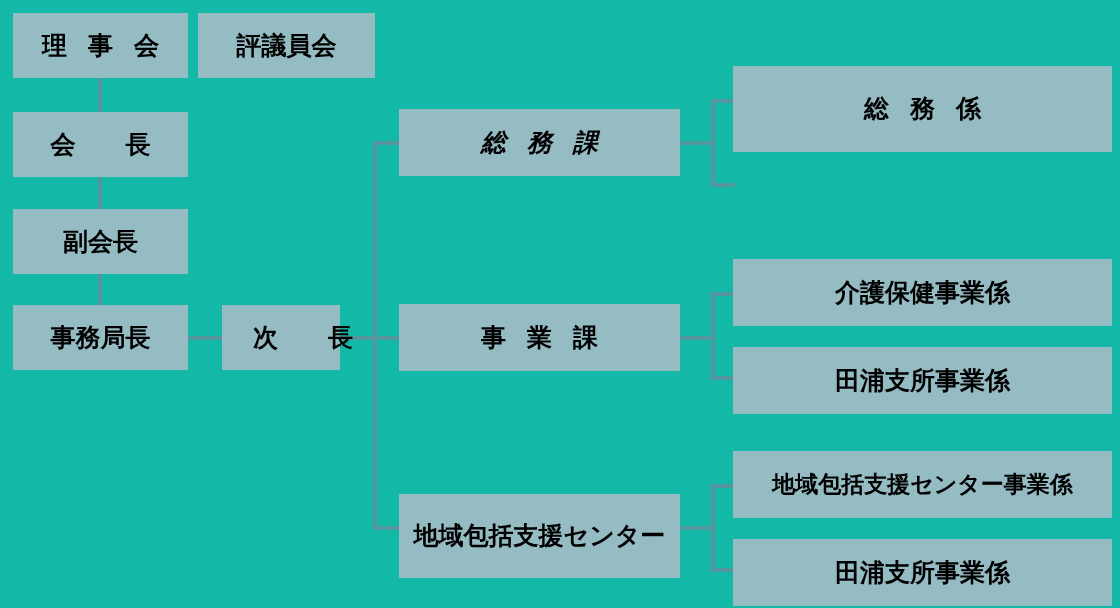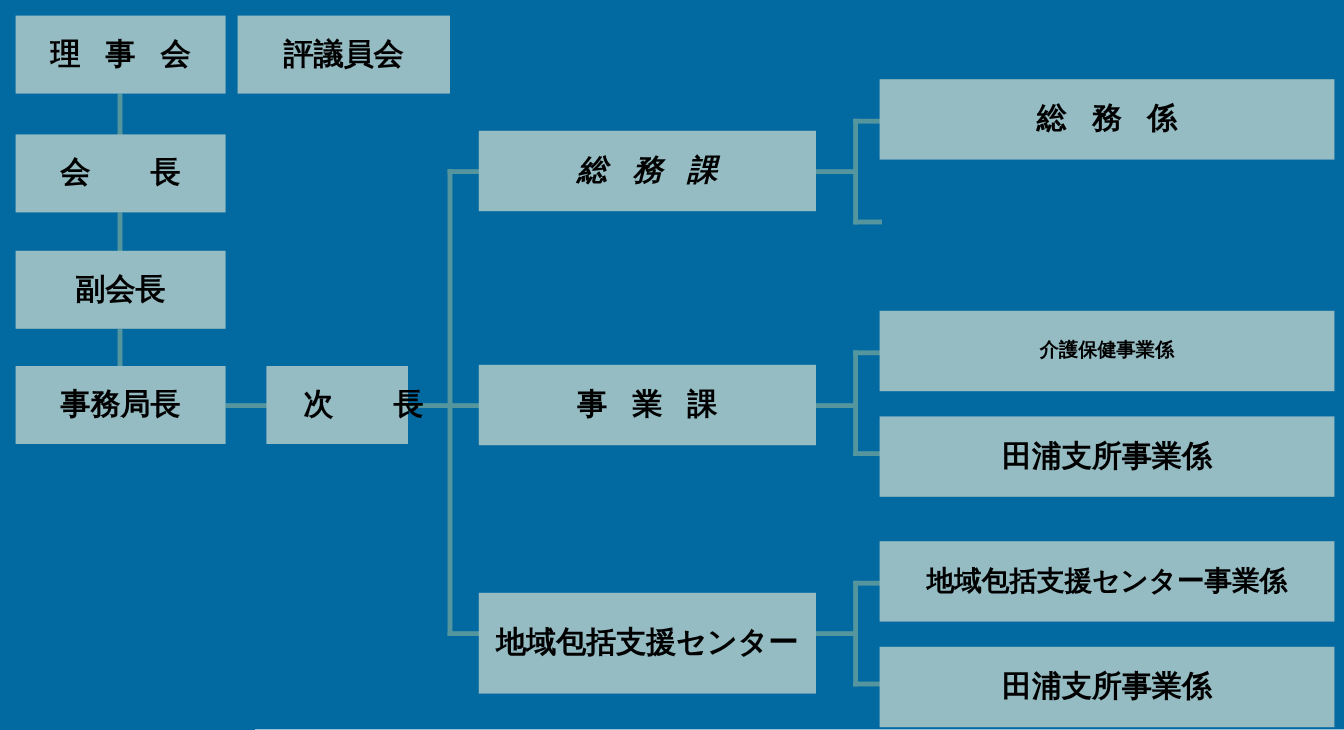--- a/index.html
+++ b/index.html
@@ -8,21 +8,21 @@
     padding: 0;
     background: #ffffff;
   }
   body {
     font-family: "Liberation Sans", "DejaVu Sans", sans-serif;
   }
   #chart-canvas {
     position: relative;
     width: 1120px;
     height: 608px;
-    background: #0369a1;
+    background: #14b8a6;
     overflow: hidden;
   }
   .node {
     position: absolute;
     box-sizing: border-box;
     background: #95bcc3;
     display: flex;
     align-items: center;
     justify-content: center;
     color: #000000;
@@ -90,24 +90,24 @@
   <div class="node tight" style="left:13px; top:305px; width:175px; height:65px; font-size:25px;">事務局長</div>
 
   <div class="node tight" style="left:222px; top:305px; width:118px; height:65px; font-size:25px;padding-left:44px;">次　　長</div>
 
   <div class="node wide-space" style="left:399px; top:109px; width:281px; height:67px; font-size:25px;font-style:italic;">総 務 課</div>
 
   <div class="node wide-space" style="left:399px; top:304px; width:281px; height:67px; font-size:25px;">事 業 課</div>
 
   <div class="node tight" style="left:399px; top:494px; width:281px; height:84px; font-size:25px;">地域包括支援センター</div>
 
-  <div class="node wide-space" style="left:733px; top:66px; width:379px; height:67px; font-size:25px;text-align:center;">総 務 係</div>
+  <div class="node wide-space" style="left:733px; top:66px; width:379px; height:86px; font-size:25px;text-align:center;">総 務 係</div>
 
 
-  <div class="node tight" style="left:733px; top:259px; width:379px; height:67px; font-size:16px;">介護保健事業係</div>
+  <div class="node tight" style="left:733px; top:259px; width:379px; height:67px; font-size:25px;">介護保健事業係</div>
 
   <div class="node tight" style="left:733px; top:347px; width:379px; height:67px; font-size:25px;">田浦支所事業係</div>
 
   <div class="node tight" style="left:733px; top:451px; width:379px; height:67px; font-size:23px;">地域包括支援センター事業係</div>
 
   <div class="node tight" style="left:733px; top:539px; width:379px; height:67px; font-size:25px;">田浦支所事業係</div>
 
 </div>
 
 </body></html>

